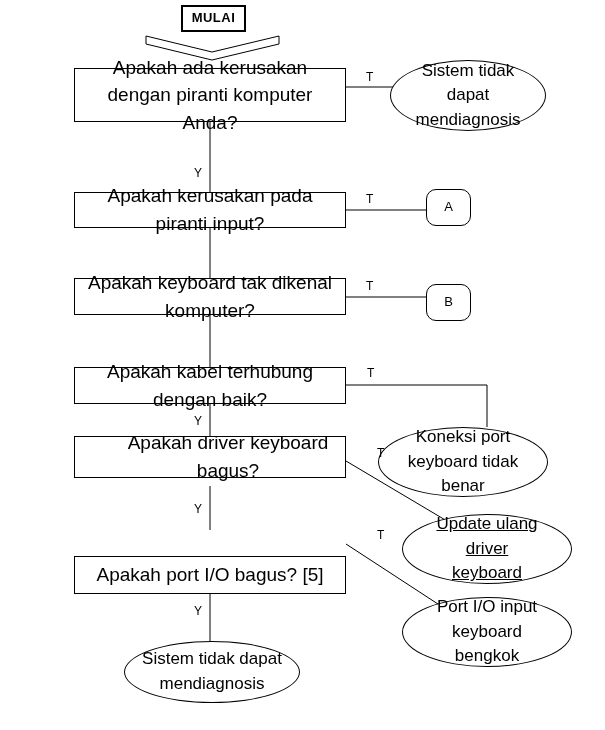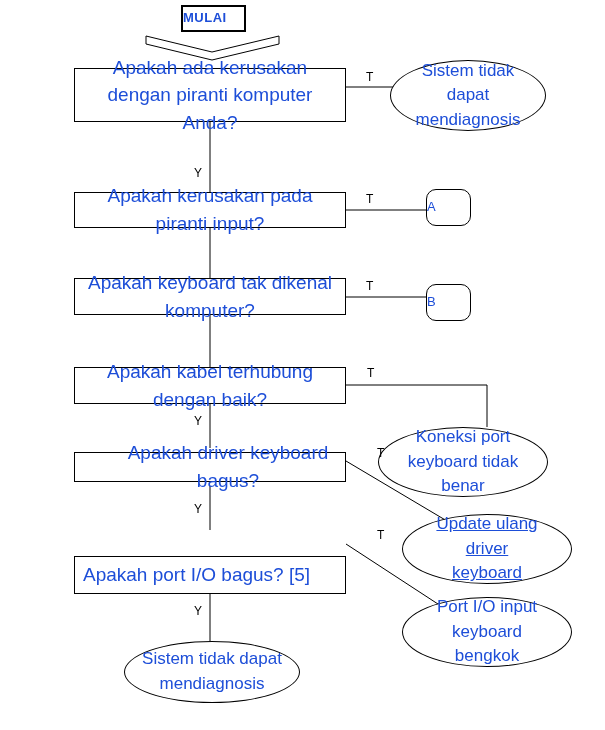--- a/index.html
+++ b/index.html
@@ -19,24 +19,24 @@
     left: 0; top: 0;
     width: 605px; height: 730px;
   }
   .wires line, .wires polyline { stroke: #000; stroke-width: 1; fill: none; }
   .wires polygon { fill: #ffffff; stroke: #000; stroke-width: 1; }
 
   .node {
     position: absolute;
     display: flex;
     align-items: center;
-    justify-content: flex-start;
+    justify-content: center;
     text-align: center;
     background: #ffffff;
-    color: #1d4ed8;
+    color: #000000;
     line-height: 1.45;
   }
 
   .rect   { border: 1px solid #000; font-size: 19px; padding: 2px 8px; }
   .startbox { border: 2px solid #000; font-weight: bold; font-size: 13px; letter-spacing: 0.5px; }
   .rounded { border: 1px solid #000; border-radius: 10px; font-size: 13px; }
   .ellipse { border: 1px solid #000; border-radius: 50%; font-size: 17px; padding: 2px 26px; }
   .ellipse.wide { padding: 2px 14px; }
 
   .edge-label {
@@ -46,21 +46,21 @@
     background: transparent;
   }
 
   
   #n-start { left: 181px; top: 5px;  width: 65px;  height: 27px; }
 
   #n-d1 { left: 74px; top: 68px;  width: 272px; height: 54px; }
   #n-d2 { left: 74px; top: 192px; width: 272px; height: 36px; }
   #n-d3 { left: 74px; top: 278px; width: 272px; height: 37px; }
   #n-d4 { left: 74px; top: 367px; width: 272px; height: 37px; }
-  #n-d5 { left: 74px; top: 452px; width: 272px; height: 30px; padding-left: 44px; }
+  #n-d5 { left: 74px; top: 436px; width: 272px; height: 42px; padding-left: 44px; }
   #n-d6 { left: 74px; top: 556px; width: 272px; height: 38px; }
 
   #n-a  { left: 426px; top: 189px; width: 45px; height: 37px; }
   #n-b  { left: 426px; top: 284px; width: 45px; height: 37px; }
 
   #n-e1 { left: 390px; top: 60px;  width: 156px; height: 71px; }
   #n-e2 { left: 378px; top: 427px; width: 170px; height: 70px; }
   #n-e3 { left: 402px; top: 514px; width: 170px; height: 70px; text-decoration: underline; }
   #n-e4 { left: 402px; top: 597px; width: 170px; height: 70px; }
   #n-e5 { left: 124px; top: 641px; width: 176px; height: 62px; }

